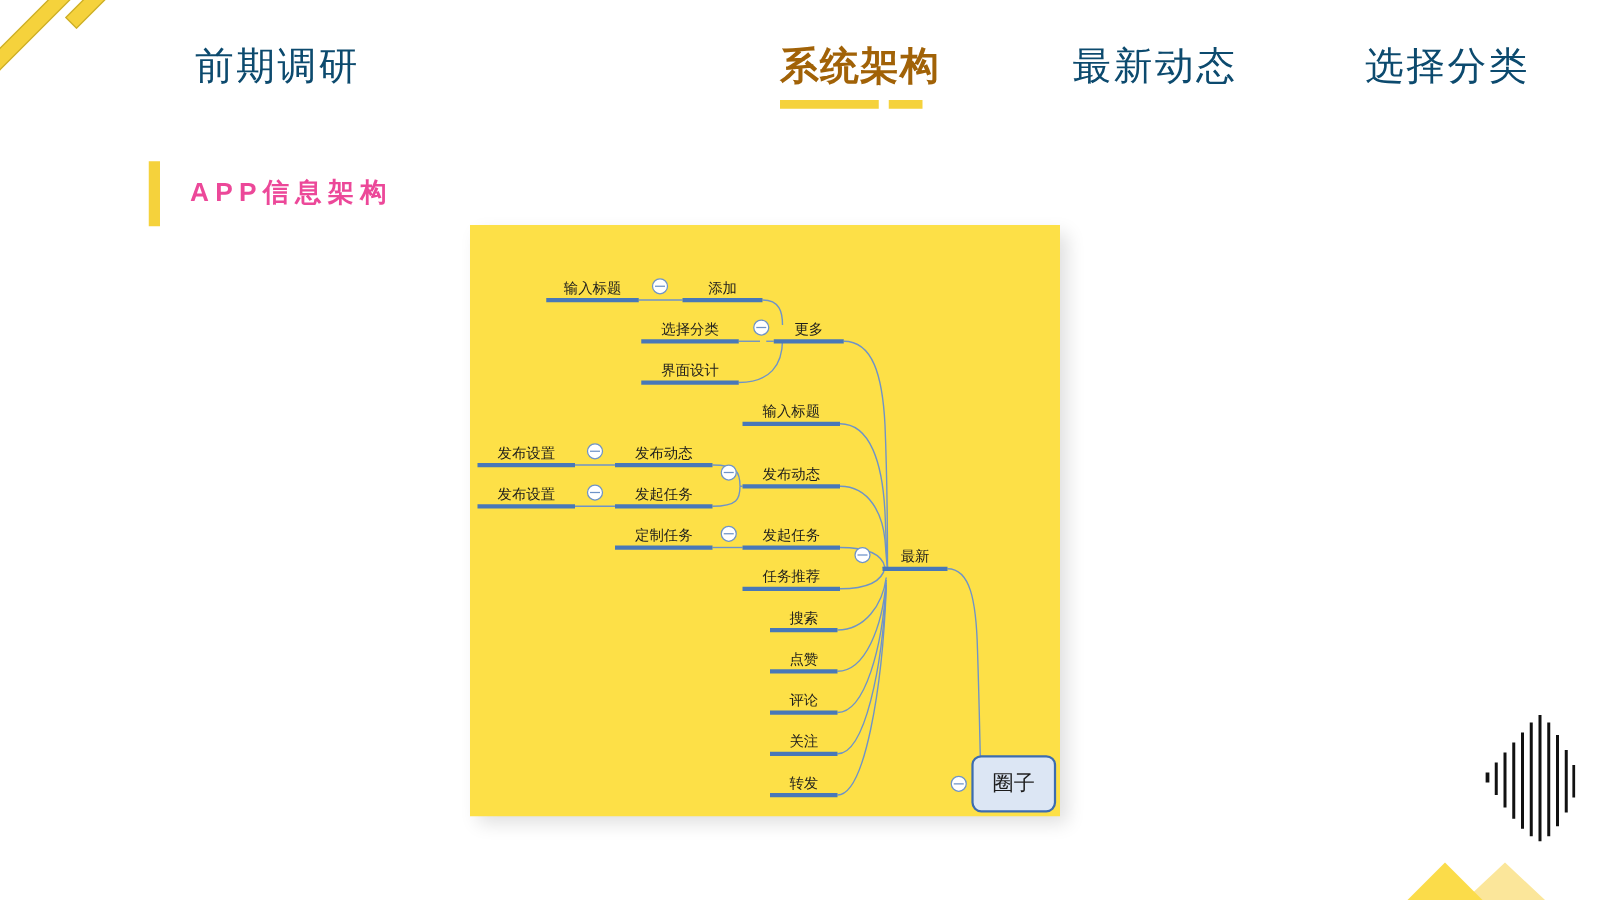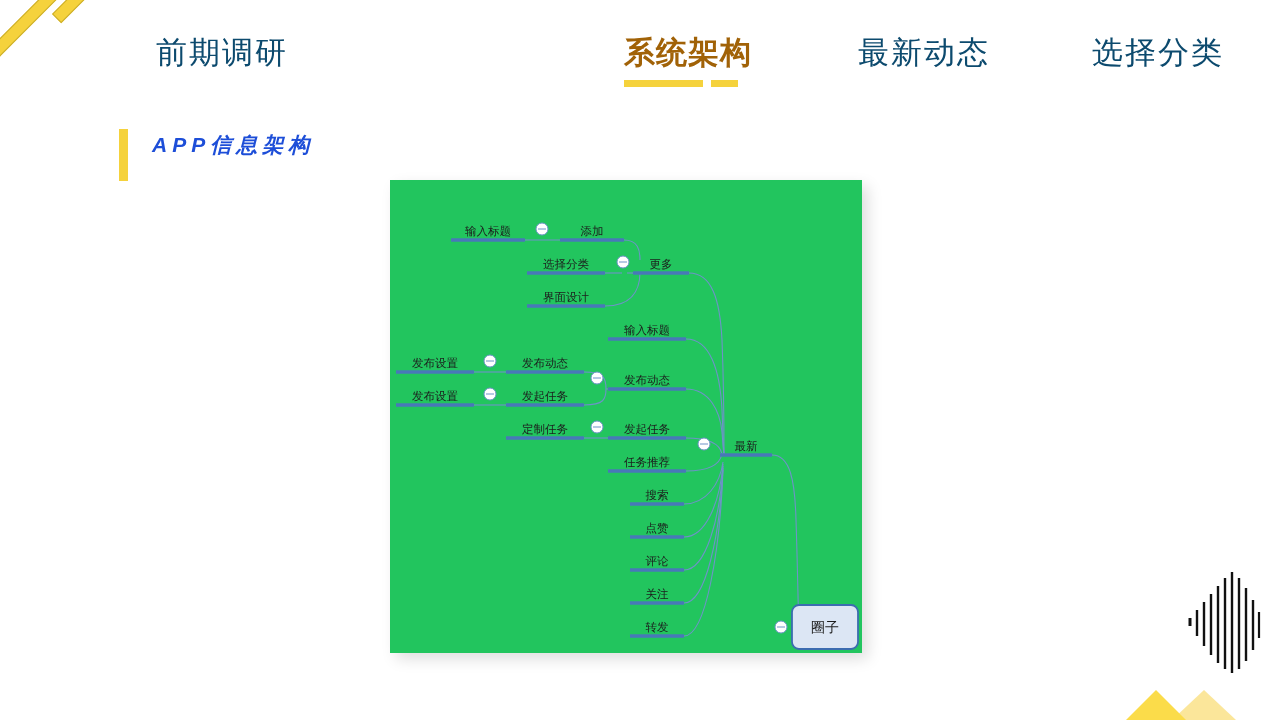--- a/index.html
+++ b/index.html
@@ -29,37 +29,37 @@
   .tab.active{
     color:#a16207;font-weight:bold;letter-spacing:1px;
     font-family:"Liberation Sans","DejaVu Sans",sans-serif;
   }
   .tab .ul-wrap{position:absolute;left:0;top:50px;width:100%;height:7px;}
   .tab .ul1{position:absolute;left:0;top:0;width:62%;height:7px;background:#F5D23C;}
   .tab .ul2{position:absolute;left:68%;top:0;width:21%;height:7px;background:#F5D23C;}
   
   .sec-title-bar{position:absolute;left:119px;top:129px;width:9px;height:52px;background:#F5D23C;}
   .sec-title{
-    position:absolute;left:152px;top:130px;
-    font-size:21px;font-weight:bold;color:#1d4ed8;letter-spacing:5px;
-    line-height:30px;white-space:nowrap;font-style:italic;
+    position:absolute;left:152px;top:140px;
+    font-size:21px;font-weight:bold;color:#ec4899;letter-spacing:5px;
+    line-height:30px;white-space:nowrap;
   }
   
   .map-card{
-    position:absolute;left:390px;top:180px;width:472px;height:473px;
-    background:#22c55e;box-shadow:6px 6px 14px rgba(0,0,0,0.13);
+    position:absolute;left:376px;top:180px;width:472px;height:473px;
+    background:#fde047;box-shadow:6px 6px 14px rgba(0,0,0,0.13);
   }
   .map-card svg{display:block;}
   .mm-label{
     position:absolute;font-size:11.5px;color:#1c1c1c;
     font-family:"Liberation Sans","DejaVu Sans",sans-serif;
     white-space:nowrap;line-height:14px;text-align:center;
   }
   .mm-root-label{
-    position:absolute;font-size:14px;color:#1c1c1c;white-space:nowrap;
+    position:absolute;font-size:17px;color:#1c1c1c;white-space:nowrap;
     line-height:18px;
   }
   
   .deco-lens{position:absolute;left:1186px;top:566px;width:76px;height:110px;}
   
   .deco-tri{position:absolute;width:0;height:0;border-style:solid;}
   .tri-a{
     left:1126px;top:690px;
     border-width:0 30px 30px 30px;
     border-color:transparent transparent #FBDC4A transparent;

